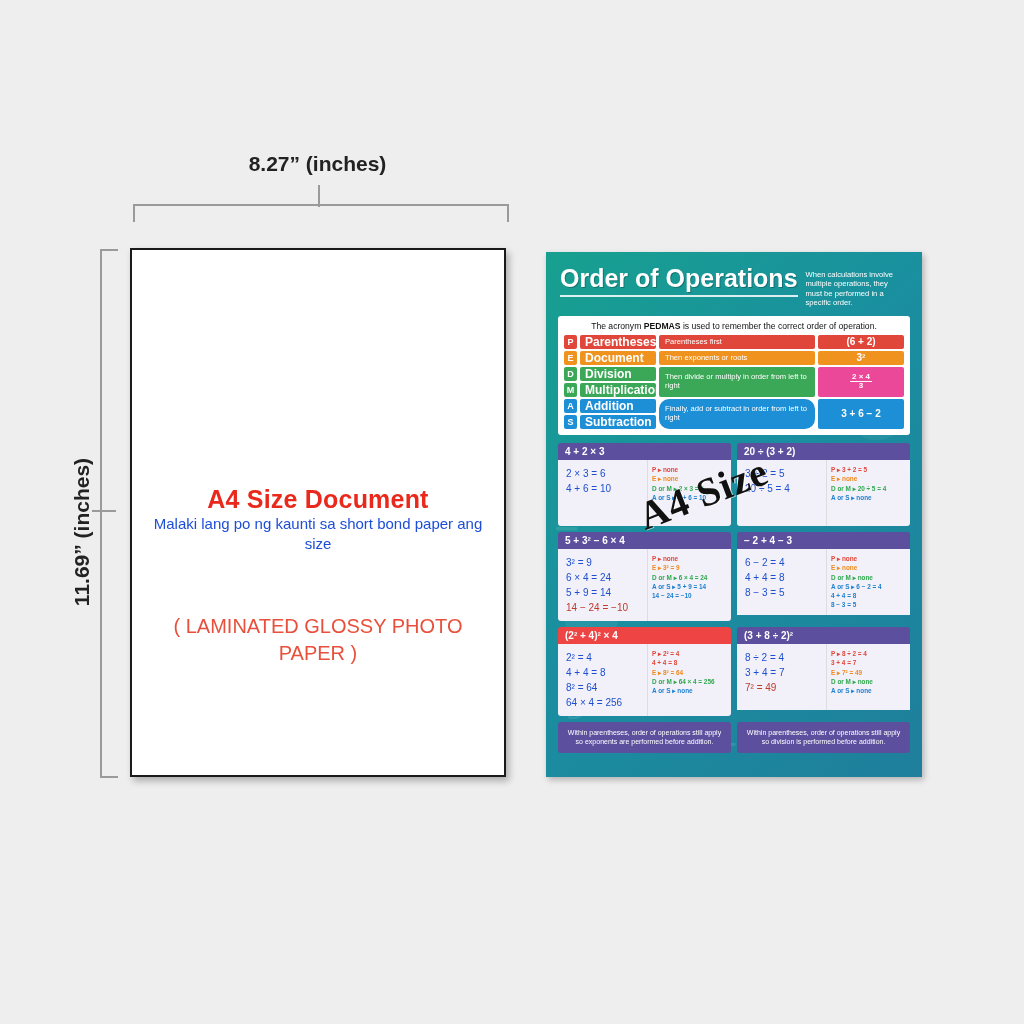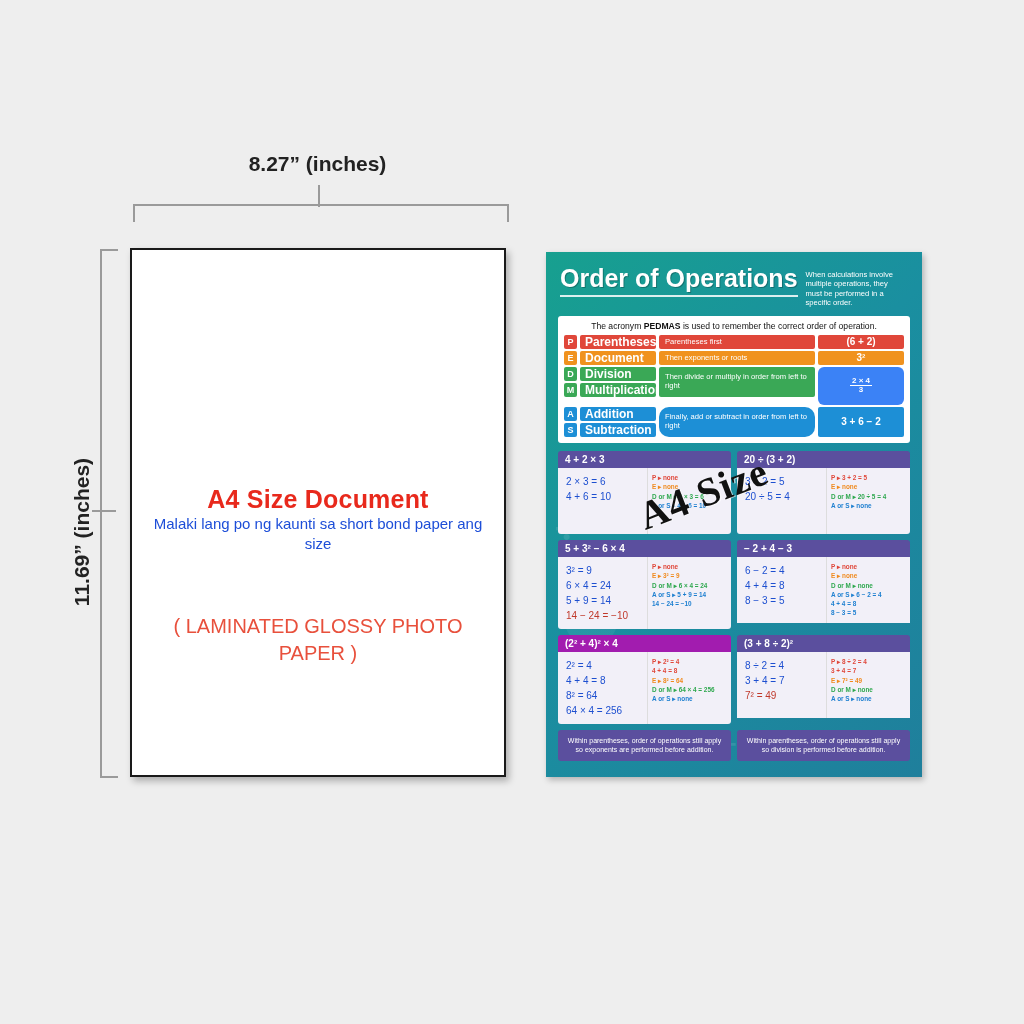--- a/index.html
+++ b/index.html
@@ -207,21 +207,21 @@
           <div class="pedmas-row" style="margin:0">
             <div class="p-letter" style="background:#3aa856">D</div>
             <div class="p-word" style="background:#3aa856">Division</div>
           </div>
           <div class="pedmas-row" style="margin:0">
             <div class="p-letter" style="background:#3aa856">M</div>
             <div class="p-word" style="background:#3aa856">Multiplication</div>
           </div>
         </div>
         <div class="p-desc" style="background:#3aa856;height:30px;">Then divide or multiply in order from left to right</div>
-        <div class="p-ex" style="background:#3b82f6;height:38px;border-radius:6px;">
+        <div class="p-ex" style="background:#ec4899;height:30px;">
           <span class="frac">
               <span>2 × 4</span>
               <span>3</span>
             </span>
         </div>
       </div>
 
       <div style="display:flex;gap:3px;">
         <div style="display:flex;flex-direction:column;gap:2px;">
           <div class="pedmas-row" style="margin:0">
@@ -304,21 +304,21 @@
             <div class="ek">E ▸ none</div>
             <div class="dk">D or M ▸ none</div>
             <div class="ak">A or S ▸ 6 − 2 = 4</div>
             <div class="ak">4 + 4 = 8</div>
             <div class="ak">8 − 3 = 5</div>
           </div>
         </div>
       </div>
 
       <div class="ex-card">
-        <div class="ex-head" style="background:#a21caf">(2² + 4)² × 4</div>
+        <div class="ex-head" style="background:#ef4444">(2² + 4)² × 4</div>
         <div class="ex-body">
           <div class="ex-left">
             <div class="blue">2² = 4</div>
             <div class="blue">4 + 4 = 8</div>
             <div class="blue">8² = 64</div>
             <div class="blue">64 × 4 = 256</div>
           </div>
           <div class="ex-right">
             <div class="pk">P ▸ 2² = 4</div>
             <div class="pk">4 + 4 = 8</div>

